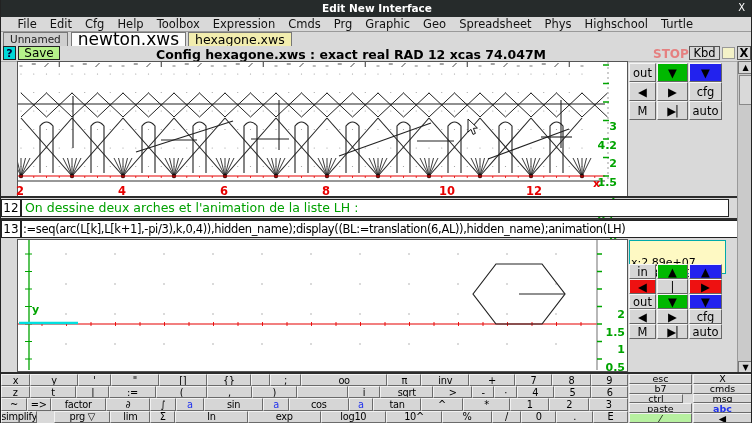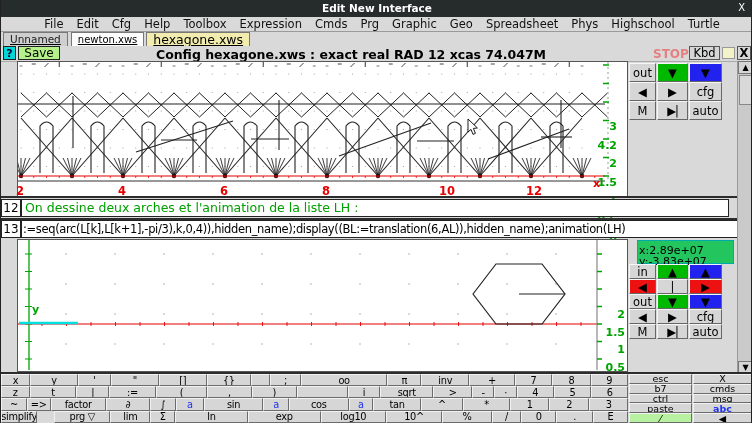--- a/index.html
+++ b/index.html
@@ -2,26 +2,26 @@
 <html><head>
 <meta charset="utf-8">
 <style>
   html,body{margin:0;padding:0;background:#888;}
   #app{position:relative;width:752px;height:423px;background:#d9d9d9;overflow:hidden;
        font-family:"DejaVu Sans","Liberation Sans",sans-serif;border-left:1px solid #222;border-right:1px solid #222;box-sizing:border-box;}
   .abs{position:absolute;}
   .titlebar{left:0;top:0;width:752px;height:17px;background:#262b2b;color:#fff;}
   .titlebar .t{position:absolute;left:0;right:0;top:2px;text-align:center;font-size:10.5px;font-weight:bold;}
   .titlebar .x{position:absolute;right:8px;top:2px;font-size:10px;}
-  .menubar{left:0;top:17px;width:752px;height:15px;background:#d9d9d9;border-bottom:1px solid #9a9a9a;display:flex;align-items:center;padding-left:10px;box-sizing:border-box;justify-content:center;}
+  .menubar{left:0;top:17px;width:752px;height:15px;background:#d9d9d9;border-bottom:1px solid #9a9a9a;display:flex;align-items:center;padding-left:10px;box-sizing:border-box;}
   .menuitem{font-size:11.5px;color:#111;padding:0 6.5px;white-space:nowrap;}
-  .tabbar{left:0;top:32px;width:752px;height:14px;background:#d9d9d9;display:flex;align-items:flex-start;text-decoration:underline;}
+  .tabbar{left:0;top:32px;width:752px;height:14px;background:#d9d9d9;display:flex;align-items:flex-start;}
   .tab{font-size:12px;border:1px solid #777;border-bottom:none;padding:0 6px;height:13px;line-height:13px;white-space:nowrap;}
   .tab.small{font-size:10.5px;background:#cfcfcf;color:#222;margin-left:2px;}
-  .tab.white{background:#fdfdfd;margin-left:3px;font-size:10px;}
+  .tab.white{background:#fdfdfd;margin-left:3px;font-size:17px;}
   .tab.active{background:#f2edae;margin-left:2px;font-size:12.5px;}
   .statusbar{left:0;top:46px;width:752px;height:15px;background:#d9d9d9;border-bottom:1px solid #aaa;}
   .qbox{left:2px;top:0px;width:13px;height:14px;background:#00d8d8;border:1px solid #222;color:#003;font-size:11px;font-weight:bold;text-align:center;line-height:13px;box-sizing:border-box;}
   .savebox{left:17px;top:0px;width:42px;height:14px;background:#b5f18a;border:1px solid #222;color:#000;font-size:12px;text-align:center;line-height:12px;box-sizing:border-box;}
   .cfgtext{left:60px;top:1px;width:580px;text-align:center;font-size:12.5px;font-weight:bold;color:#000;white-space:nowrap;}
   .stoptxt{left:652px;top:1px;font-size:12px;font-weight:bold;color:#e58080;}
   .kbdbtn{left:688px;top:0px;width:31px;height:14px;background:#d6d6d6;border:1px solid #555;font-size:11.5px;text-align:center;line-height:12px;box-sizing:border-box;}
   .palebox{left:721px;top:1px;width:13px;height:12px;background:#f4f2c8;border:1px solid #999;box-sizing:border-box;}
   .xbtn{left:736px;top:0px;width:14px;height:14px;font-size:11.5px;font-weight:bold;text-align:center;line-height:13px;border:1px solid #555;background:#d6d6d6;box-sizing:border-box;}
   .plotarea{background:#fff;border:1px solid #555;box-sizing:border-box;}
@@ -29,21 +29,21 @@
   .xlab{position:absolute;color:#e60000;font-size:11.5px;font-weight:bold;}
   .axname{position:absolute;font-size:11px;font-weight:bold;}
   .sep{background:#2c2c2c;}
   .numbox{position:absolute;background:#fff;border:1px solid #222;font-size:12px;text-align:center;line-height:16px;box-sizing:border-box;}
   .field{position:absolute;background:#fff;border:1px solid #222;box-sizing:border-box;white-space:nowrap;overflow:hidden;line-height:16px;}
   .comment{color:#00a000;font-size:12.5px;padding-left:3px;}
   .code{color:#000;font-size:11.5px;letter-spacing:-0.35px;padding-left:1px;}
   .btn3d{display:flex;align-items:center;justify-content:center;background:#d6d6d6;
          border-top:1.5px solid #f6f6f6;border-left:1.5px solid #f6f6f6;border-right:1.5px solid #666;border-bottom:1.5px solid #666;
          font-size:11.5px;color:#000;box-sizing:border-box;overflow:hidden;white-space:nowrap;}
-  .coordbox{background:#22c55e;border:1px solid #0aa;color:#000;font-size:11px;line-height:11px;padding:4px 1px;box-sizing:border-box;margin-left:8px;}
+  .coordbox{background:#fef9c3;border:1px solid #0aa;color:#000;font-size:11px;line-height:11px;padding:16px 1px;box-sizing:border-box;}
   .scroll{background:#cacaca;border-left:1px solid #999;}
   .scbtn{position:absolute;left:0;width:15px;height:13px;background:#d6d6d6;border:1px solid #777;font-size:8px;text-align:center;line-height:12px;box-sizing:border-box;}
   .thumb{position:absolute;left:1px;width:13px;background:#d9d9d9;border:1px solid #888;box-sizing:border-box;}
   .kb{left:0;top:374px;width:752px;height:49px;background:#d9d9d9;}
   .kbrow{position:absolute;left:0;width:627px;height:12.2px;display:flex;}
   .key{display:flex;align-items:center;justify-content:center;background:#d6d6d6;
        border-top:1px solid #f2f2f2;border-left:1px solid #f2f2f2;border-right:1px solid #6b6b6b;border-bottom:1px solid #6b6b6b;
        font-size:9.8px;color:#000;box-sizing:border-box;overflow:hidden;white-space:nowrap;letter-spacing:-0.3px;}
   .key.blue{color:#2233ee;}
   .sidekey{position:absolute;display:flex;align-items:center;justify-content:center;background:#d6d6d6;
@@ -823,21 +823,21 @@
         <div class="key" style="flex: 51 51 51px;">%</div>
         <div class="key" style="flex: 30 30 30px;">/</div>
         <div class="key" style="flex: 36 36 36px;">0</div>
         <div class="key" style="flex: 37 37 37px;">.</div>
         <div class="key" style="flex: 36 36 36px;">E</div>
       </div>
       <div class="sidekey" style="left: 628px; top: 0px; width: 63px; height: 9.8px;">esc</div>
       <div class="sidekey" style="left: 692px; top: 0px; width: 59px; height: 9.8px;">X</div>
       <div class="sidekey" style="left: 628px; top: 9.8px; width: 63px; height: 9.8px;">b7</div>
       <div class="sidekey" style="left: 692px; top: 9.8px; width: 59px; height: 9.8px;">cmds</div>
-      <div class="sidekey" style="left: 628px; top: 19.6px; width: 63px; height: 9.8px;">ctrl</div>
+      <div class="sidekey" style="left: 628px; top: 19.6px; width: 54px; height: 9.8px;">ctrl</div>
       <div class="sidekey" style="left: 692px; top: 19.6px; width: 59px; height: 9.8px;">msg</div>
       <div class="sidekey" style="left: 628px; top: 29.4px; width: 63px; height: 9.8px;">paste</div>
       <div class="sidekey blue" style="left: 692px; top: 29.4px; width: 59px; height: 9.8px;">abc</div>
       <div class="sidekey green" style="left: 628px; top: 39.2px; width: 63px; height: 9.8px;">⁄</div>
       <div class="sidekey" style="left: 692px; top: 39.2px; width: 59px; height: 9.8px;">◀</div>
     </div>
 
 </div>
 
 </body></html>

